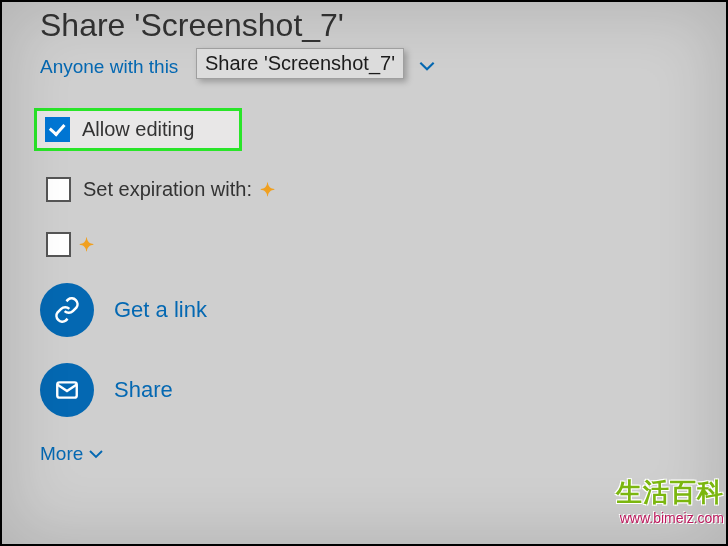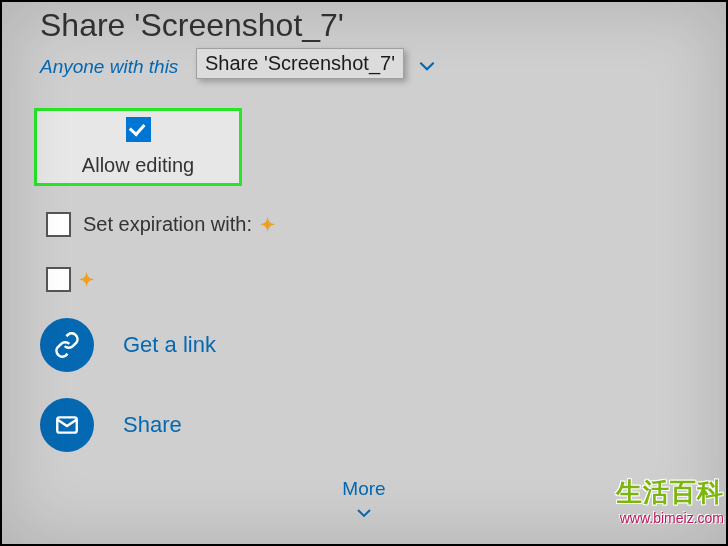--- a/index.html
+++ b/index.html
@@ -28,21 +28,20 @@
       display: flex;
       align-items: center;
       gap: 3px;
       color: #0468b2;
       font-size: 19px;
       margin-bottom: 30px;
       position: relative;
     }
     .link-text {
       cursor: pointer;
-      font-style: italic;
     }
     .tooltip {
       position: absolute;
       left: 156px;
       top: -8px;
       background: #dcdcdc;
       border: 1px solid #9f9f9f;
       color: #1b1b1b;
       font-size: 20px;
       padding: 3px 8px;
@@ -64,21 +63,20 @@
       gap: 12px;
       margin-bottom: 22px;
       padding: 4px 6px;
     }
     .option-row.highlighted {
       border: 3px solid #29e529;
       background: #e8e7e7;
       padding: 6px 8px;
       margin-left: -6px;
       width: 208px;
-      flex-direction: column;
     }
     .checkbox {
       width: 25px;
       height: 25px;
       border: 2px solid #555;
       background: #fff;
       cursor: pointer;
       display: flex;
       align-items: center;
       justify-content: center;
@@ -101,21 +99,21 @@
     }
     .plus-icon {
       color: #f0a020;
       font-size: 18px;
       font-weight: bold;
       margin-left: -4px;
     }
     .action-row {
       display: flex;
       align-items: center;
-      gap: 29px;
+      gap: 20px;
       margin-bottom: 26px;
       margin-top: 12px;
     }
     .circle-btn {
       width: 54px;
       height: 54px;
       border-radius: 50%;
       background: #0468b2;
       display: flex;
       align-items: center;
@@ -127,21 +125,20 @@
       font-size: 22px;
     }
     .more-row {
       display: flex;
       align-items: center;
       gap: 4px;
       color: #0468b2;
       font-size: 19px;
       margin-top: 14px;
       cursor: pointer;
-      flex-direction: column;
     }
     .watermark {
       position: absolute;
       right: 4px;
       bottom: 20px;
       text-align: right;
       z-index: 3;
     }
     .watermark-cn {
       font-size: 26px;

